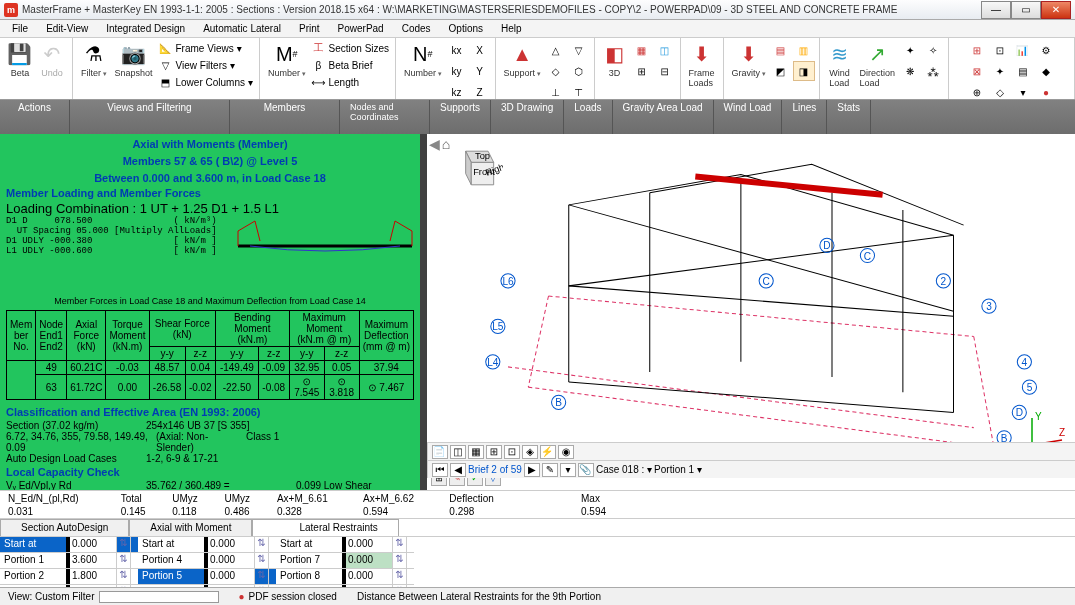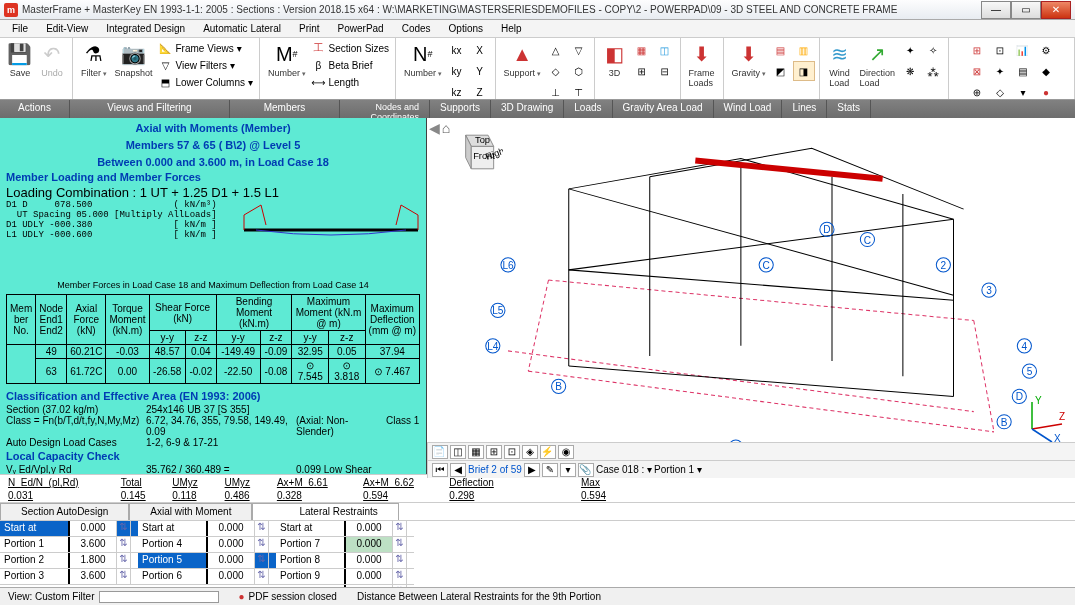--- a/index.html
+++ b/index.html
@@ -16,50 +16,50 @@
 .ribbon-group { display: flex; flex-direction: column; border-right: 1px solid #ccc; padding: 2px 4px; align-items:center; justify-content:space-between;}
 .ribbon-big { display: flex; flex-direction: column; align-items: center; padding: 2px 4px; cursor:pointer;}
 .ribbon-big .ri { width: 24px; height: 24px; display:flex;align-items:center;justify-content:center;font-size:20px;}
 .ribbon-big .rl { font-size: 9px; color: #333; margin-top:2px;}
 .ribbon-row { display: flex; align-items: center; gap: 3px; font-size: 9px; padding:1px 2px;}
 .ribbon-row .si { width:14px;height:14px;display:inline-flex;align-items:center;justify-content:center;}
 .mini-grid { display:grid; grid-template-columns:repeat(2,22px); grid-auto-rows:20px; gap:1px;}
 .mini-grid .cell{display:flex;align-items:center;justify-content:center;border:1px solid transparent;cursor:pointer;}
 .grid4 { display:grid; grid-template-columns:repeat(4,22px);grid-auto-rows:20px;gap:1px;}
 .grid4 .cell{display:flex;align-items:center;justify-content:center;cursor:pointer;}
-.section-tabs { height: 18px; background: linear-gradient(#818181,#6d6d6d); display: flex; color: #fff; font-size: 10px; }
+.section-tabs { height: 34px; background: linear-gradient(#818181,#6d6d6d); display: flex; color: #fff; font-size: 10px; }
 .section-tabs div { padding: 2px 10px; border-right: 1px solid #555; cursor:pointer; flex-shrink:0;}
 .main-area { display: flex; height: 356px; background: #fff; }
-.left-pane { width: 427px; background: #5eead4; overflow: auto; border-right: 1px solid #404040; position:relative;}
+.left-pane { width: 427px; background: #22c55e; overflow: auto; border-right: 7px solid #404040; position:relative;}
 .report-head { text-align: center; color: #003cb3; font-weight: bold; font-size: 11px; padding: 4px 0 1px; }
 .report-sub { color: #003cb3; font-weight: bold; font-size: 11px; padding: 2px 6px; }
 .mono { font-family: 'Courier New', monospace; font-size: 9px; padding: 0 6px; white-space: pre; text-align: right; }
 .report-table { border-collapse: collapse; margin: 4px 6px; font-size: 8px; }
 .report-table th, .report-table td { border: 1px solid #000; padding: 1px 3px; text-align: center; }
 .report-table th { font-weight: normal; }
 .right-pane { flex: 1; background: #fff; position: relative; }
 .nav-cube { position: absolute; top: 6px; left: 20px; width: 56px; height: 56px; }
 .axes { position: absolute; bottom: 30px; right: 8px; width: 50px; height: 50px; }
 .viewport-svg{position:absolute;inset:0;}
 .toolbar3d{position:absolute;bottom:4px;left:4px;display:flex;gap:2px;}
 .toolbar3d span{width:16px;height:16px;background:#eee;border:1px solid #aaa;display:inline-flex;align-items:center;justify-content:center;font-size:9px;}
 .bottom-strip{height:18px;background:#f4f4f4;border-top:1px solid #ccc;display:flex;align-items:center;gap:2px;padding:0 4px;font-size:9px;}
 .bottom-strip .btn{width:16px;height:14px;border:1px solid #aaa;background:#fff;display:inline-flex;align-items:center;justify-content:center;}
 .results-row{height:28px;background:#fff;border-top:1px solid #ccc;font-size:9px;}
 .results-row table{width:60%;}
-.results-row td{padding:0 6px;text-decoration:underline;}
+.results-row td{padding:0 6px;}
 .tabs-row { height: 18px; display: flex; background: #fff; border-top:1px solid #ccc; }
 .tabs-row .tab { padding: 2px 20px; border: 1px solid #aaa; border-bottom:none; background: #f0f0f0; cursor:pointer;}
 .tabs-row .tab.active { background: #fff; padding-left: 46px; }
 .restraint-grid { display: flex; gap: 0; background: #fff; border-top: 1px solid #ccc; padding: 0;}
 .rg-col { width: 138px; }
 .rg-row { display: flex; height: 16px; border-bottom: 1px solid #ccc; }
 .rg-row.sel { background: #0a64c8; color: #fff; }
-.rg-label { width: 70px; padding: 1px 4px; border-right: 2px solid #000000; }
-.rg-val { width: 47px; text-align: center; padding: 1px 2px; border-right: 1px solid #ccc; background:#fff;color:#000;}
+.rg-label { width: 70px; padding: 1px 4px; border-right: 4px solid #000000; }
+.rg-val { width: 47px; text-align: left; padding: 1px 2px; border-right: 1px solid #ccc; background:#fff;color:#000;}
 .rg-spin { width: 14px; text-align: center; border-right:1px solid #ccc; color:#66a;}
 .statusbar { position:absolute;bottom:0;left:0;right:0;height: 18px; background: #f0f0f0; border-top: 1px solid #aaa; display: flex; align-items: center; font-size: 10px; gap: 20px; padding: 0 8px;}
 .statusbar .sb-item{display:flex;align-items:center;gap:4px;}
 .sb-box{width:120px;height:12px;border:1px solid #999;background:#fff;}
 .drop-arrow::after{content:' ▾';font-size:7px;color:#666;}
 </style>
 </head>
 <body>
 
 <div class="titlebar">
@@ -82,21 +82,21 @@
   <span>Codes</span>
   <span>Options</span>
   <span>Help</span>
 </div>
 
 <div class="ribbon">
   <div class="ribbon-group">
     <div style="display:flex">
       <div class="ribbon-big">
           <div class="ri">💾</div>
-          <div class="rl">Save</div>
+          <div class="rl">Beta</div>
         </div>
       <div class="ribbon-big">
           <div class="ri" style="color:#ccc">↶</div>
           <div class="rl" style="color:#aaa">Undo</div>
         </div>
     </div>
   </div>
   <div class="ribbon-group">
     <div style="display:flex">
       <div class="ribbon-big">
@@ -250,21 +250,21 @@
         <div class="cell">▾</div>
         <div class="cell" style="color:#c33">●</div>
     </div>
   </div>
 </div>
 
 <div class="section-tabs">
   <div style="width:70px;text-align:center">Actions</div>
   <div style="width:160px;text-align:center">Views and Filtering</div>
   <div style="width:110px;text-align:center">Members</div>
-  <div style="width:90px;text-align:right;font-size:9px">Nodes and Coordinates</div>
+  <div style="width:90px;text-align:left;font-size:9px">Nodes and Coordinates</div>
   <div>Supports</div>
   <div>3D Drawing</div>
   <div>Loads</div>
   <div>Gravity Area Load</div>
   <div>Wind Load</div>
   <div>Lines</div>
   <div>Stats</div>
 </div>
 
 <div class="main-area">
@@ -346,21 +346,20 @@
             <td>⊙ 7.467</td>
           </tr>
     </tbody>
       </table>
     <div class="report-sub">Classification and Effective Area (EN 1993: 2006)</div>
     <div style="padding:0 6px;font-size:9px;display:flex">
         <span style="width:140px">Section (37.02 kg/m)</span>
         <span>254x146 UB 37 [S 355]</span>
       </div>
     <div style="padding:0 6px;font-size:9px;display:flex">
-        <span style="width:140px">Class = Fn(b/T,d/t,fy,N,My,Mz)</span>
         <span style="width:150px">6.72, 34.76, 355, 79.58, 149.49, 0.09</span>
         <span style="width:90px">(Axial: Non-Slender)</span>
         <span>Class 1</span>
       </div>
     <div style="padding:0 6px;font-size:9px;display:flex">
         <span style="width:140px">Auto Design Load Cases</span>
         <span>1-2, 6-9 &amp; 17-21</span>
       </div>
     <div class="report-sub">Local Capacity Check</div>
     <div style="padding:0 6px;font-size:9px;display:flex">

